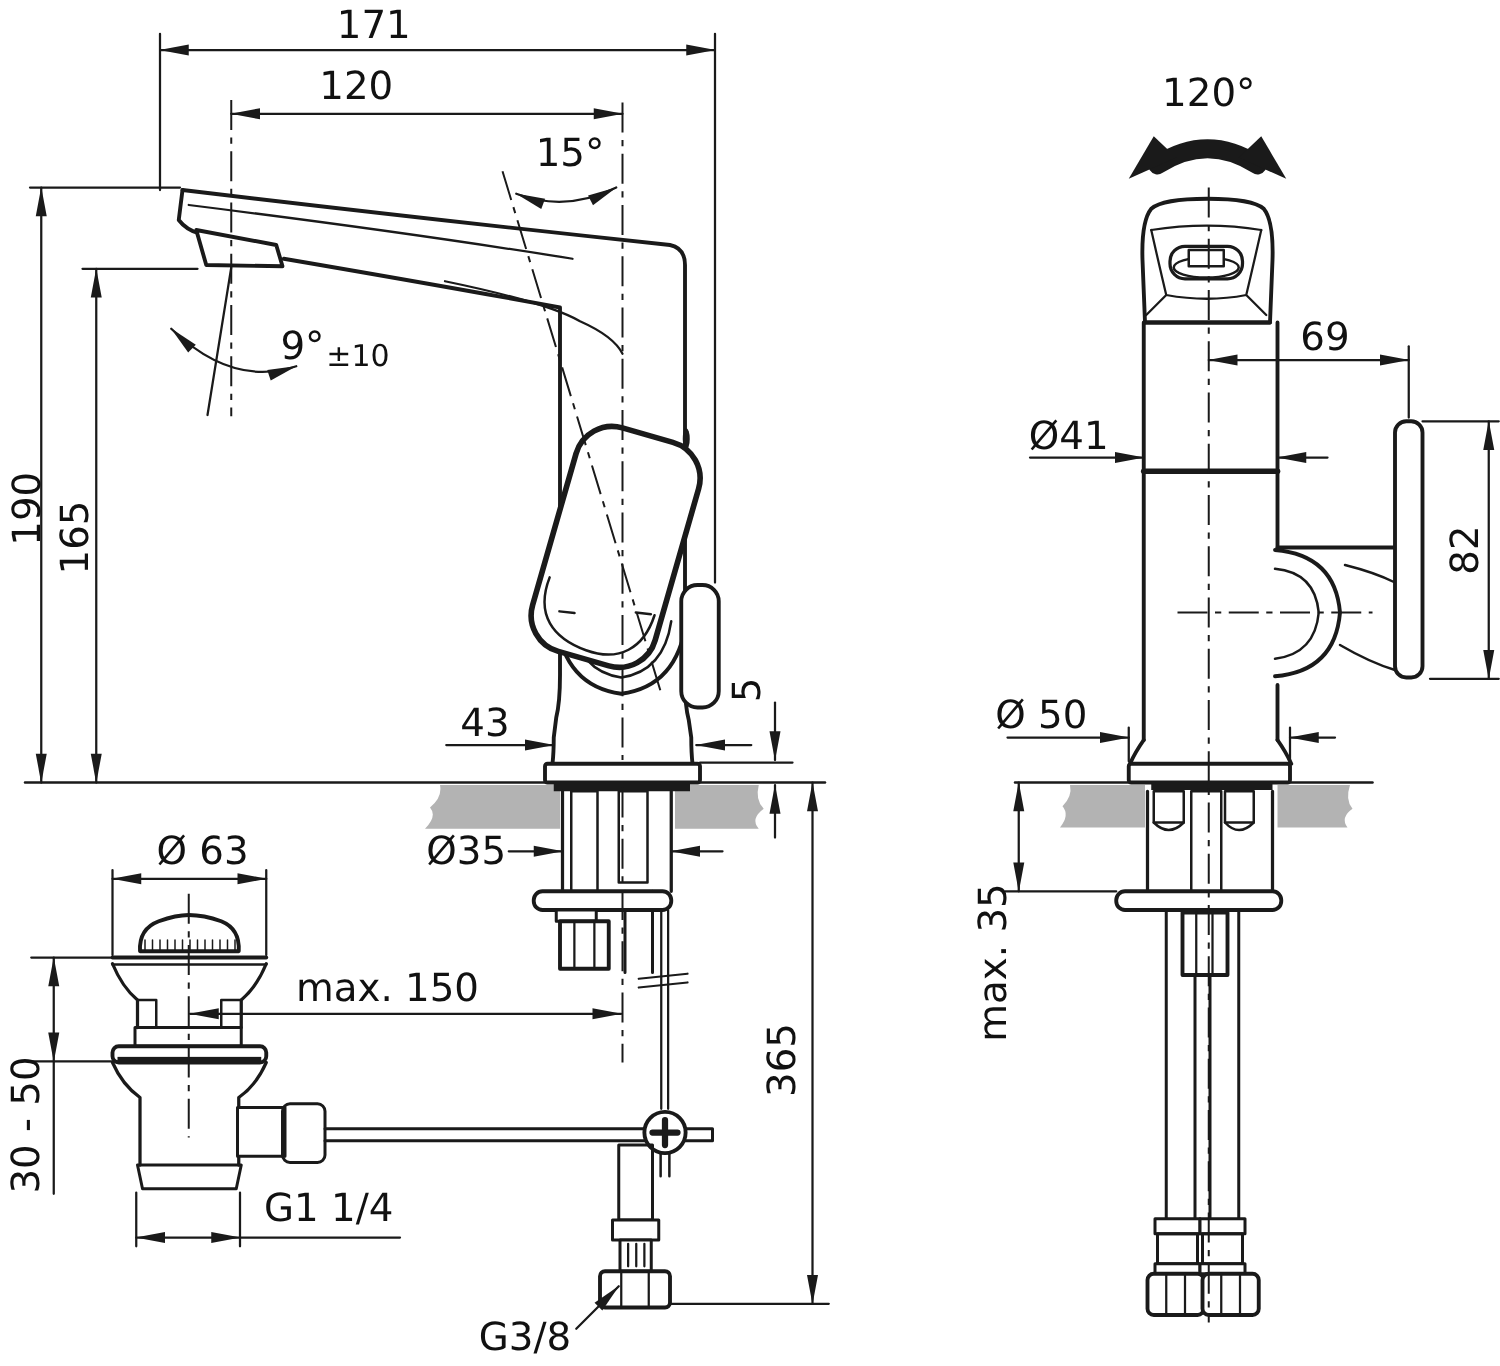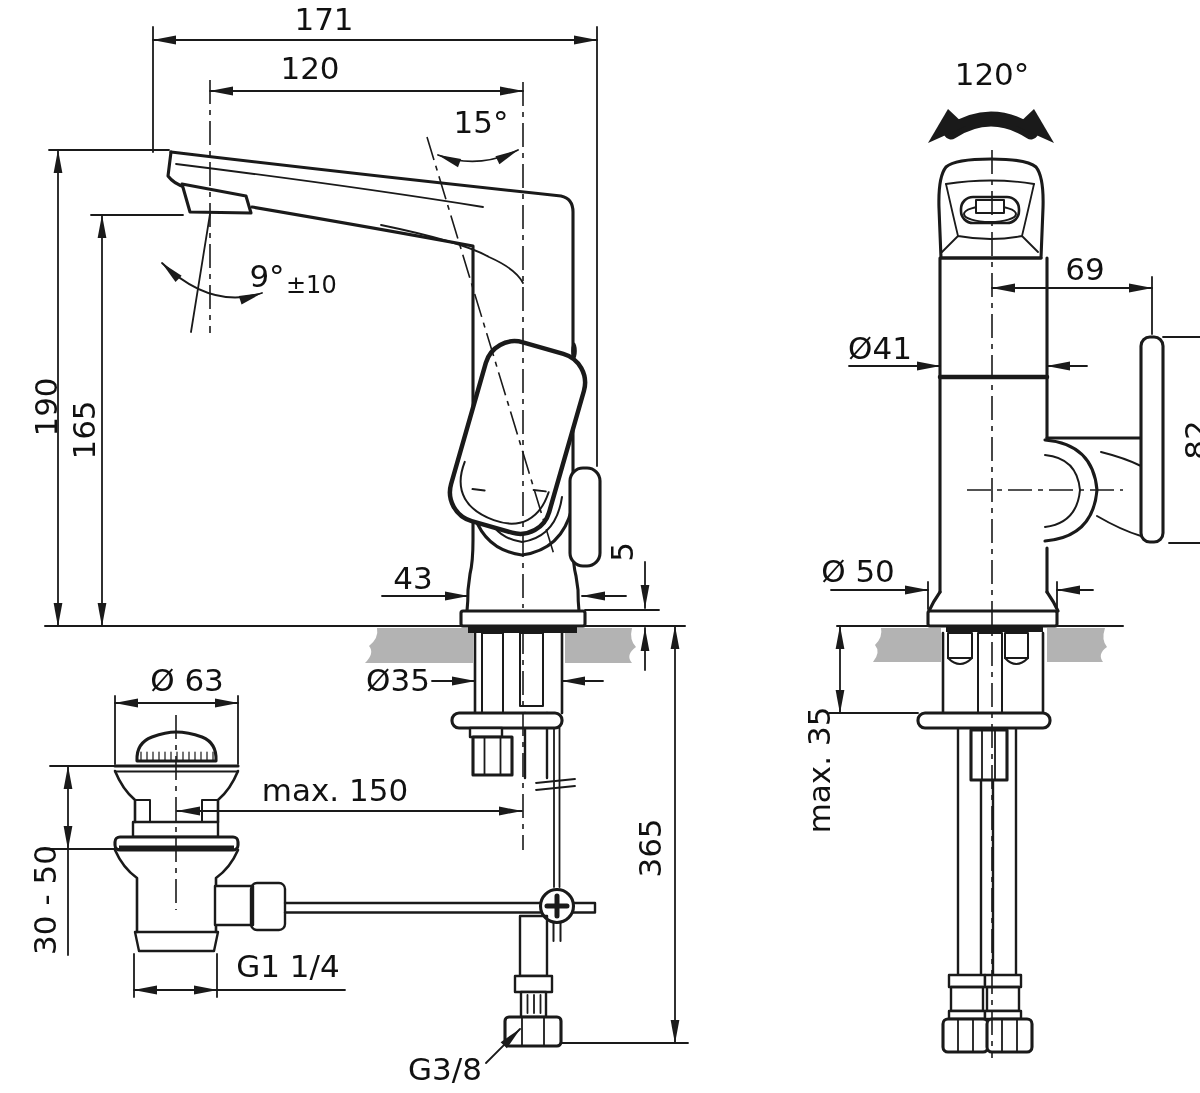--- a/index.html
+++ b/index.html
@@ -1,16 +1,16 @@
 <!DOCTYPE html>
 <html><head>
 <meta charset="utf-8">
 <style>
   html,body{margin:0;padding:0;background:#ffffff;}
-  .stage{width:1064px;height:1093px;position:relative;background:#fff;margin-left:25px;}
+  .stage{width:1064px;height:1093px;position:relative;background:#fff;}
   svg{display:block;}
   .ln{stroke:#1a1a1a;fill:none;stroke-linecap:round;stroke-linejoin:round;}
   .o45{stroke-width:4.5;}
   .o4{stroke-width:4;}
   .o3{stroke-width:3.1;}
   .o26{stroke-width:2.6;}
   .o24{stroke-width:2.4;}
   .o2{stroke-width:2;}
   .thin{stroke-width:1.8;}
   .dim{stroke-width:1.8;}

